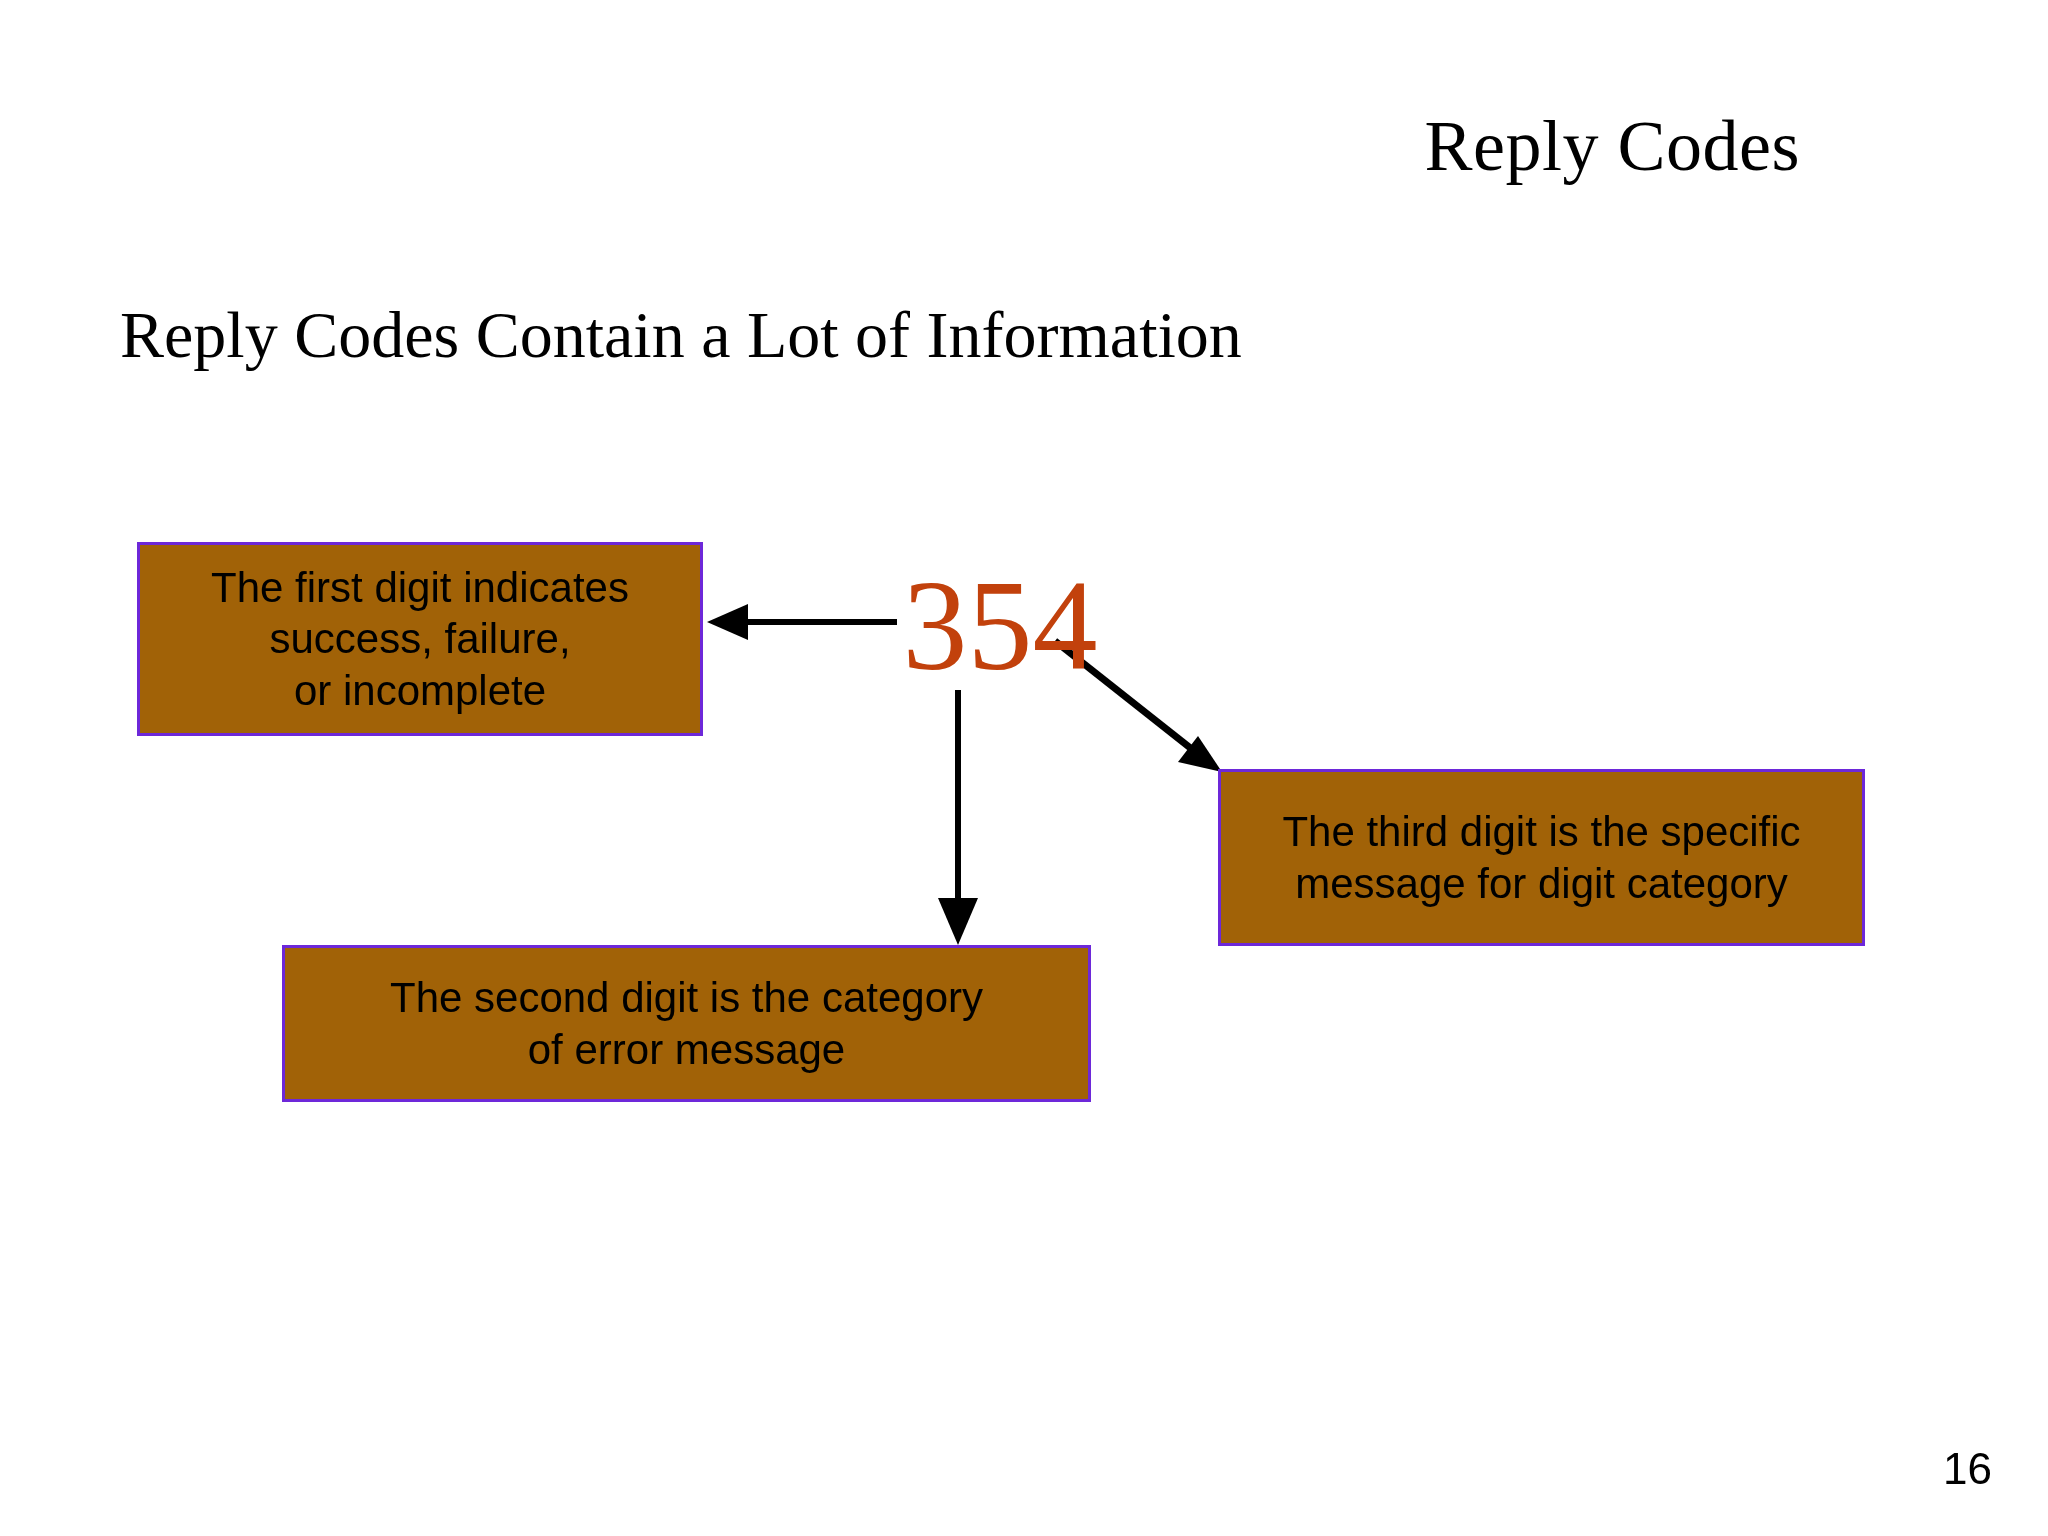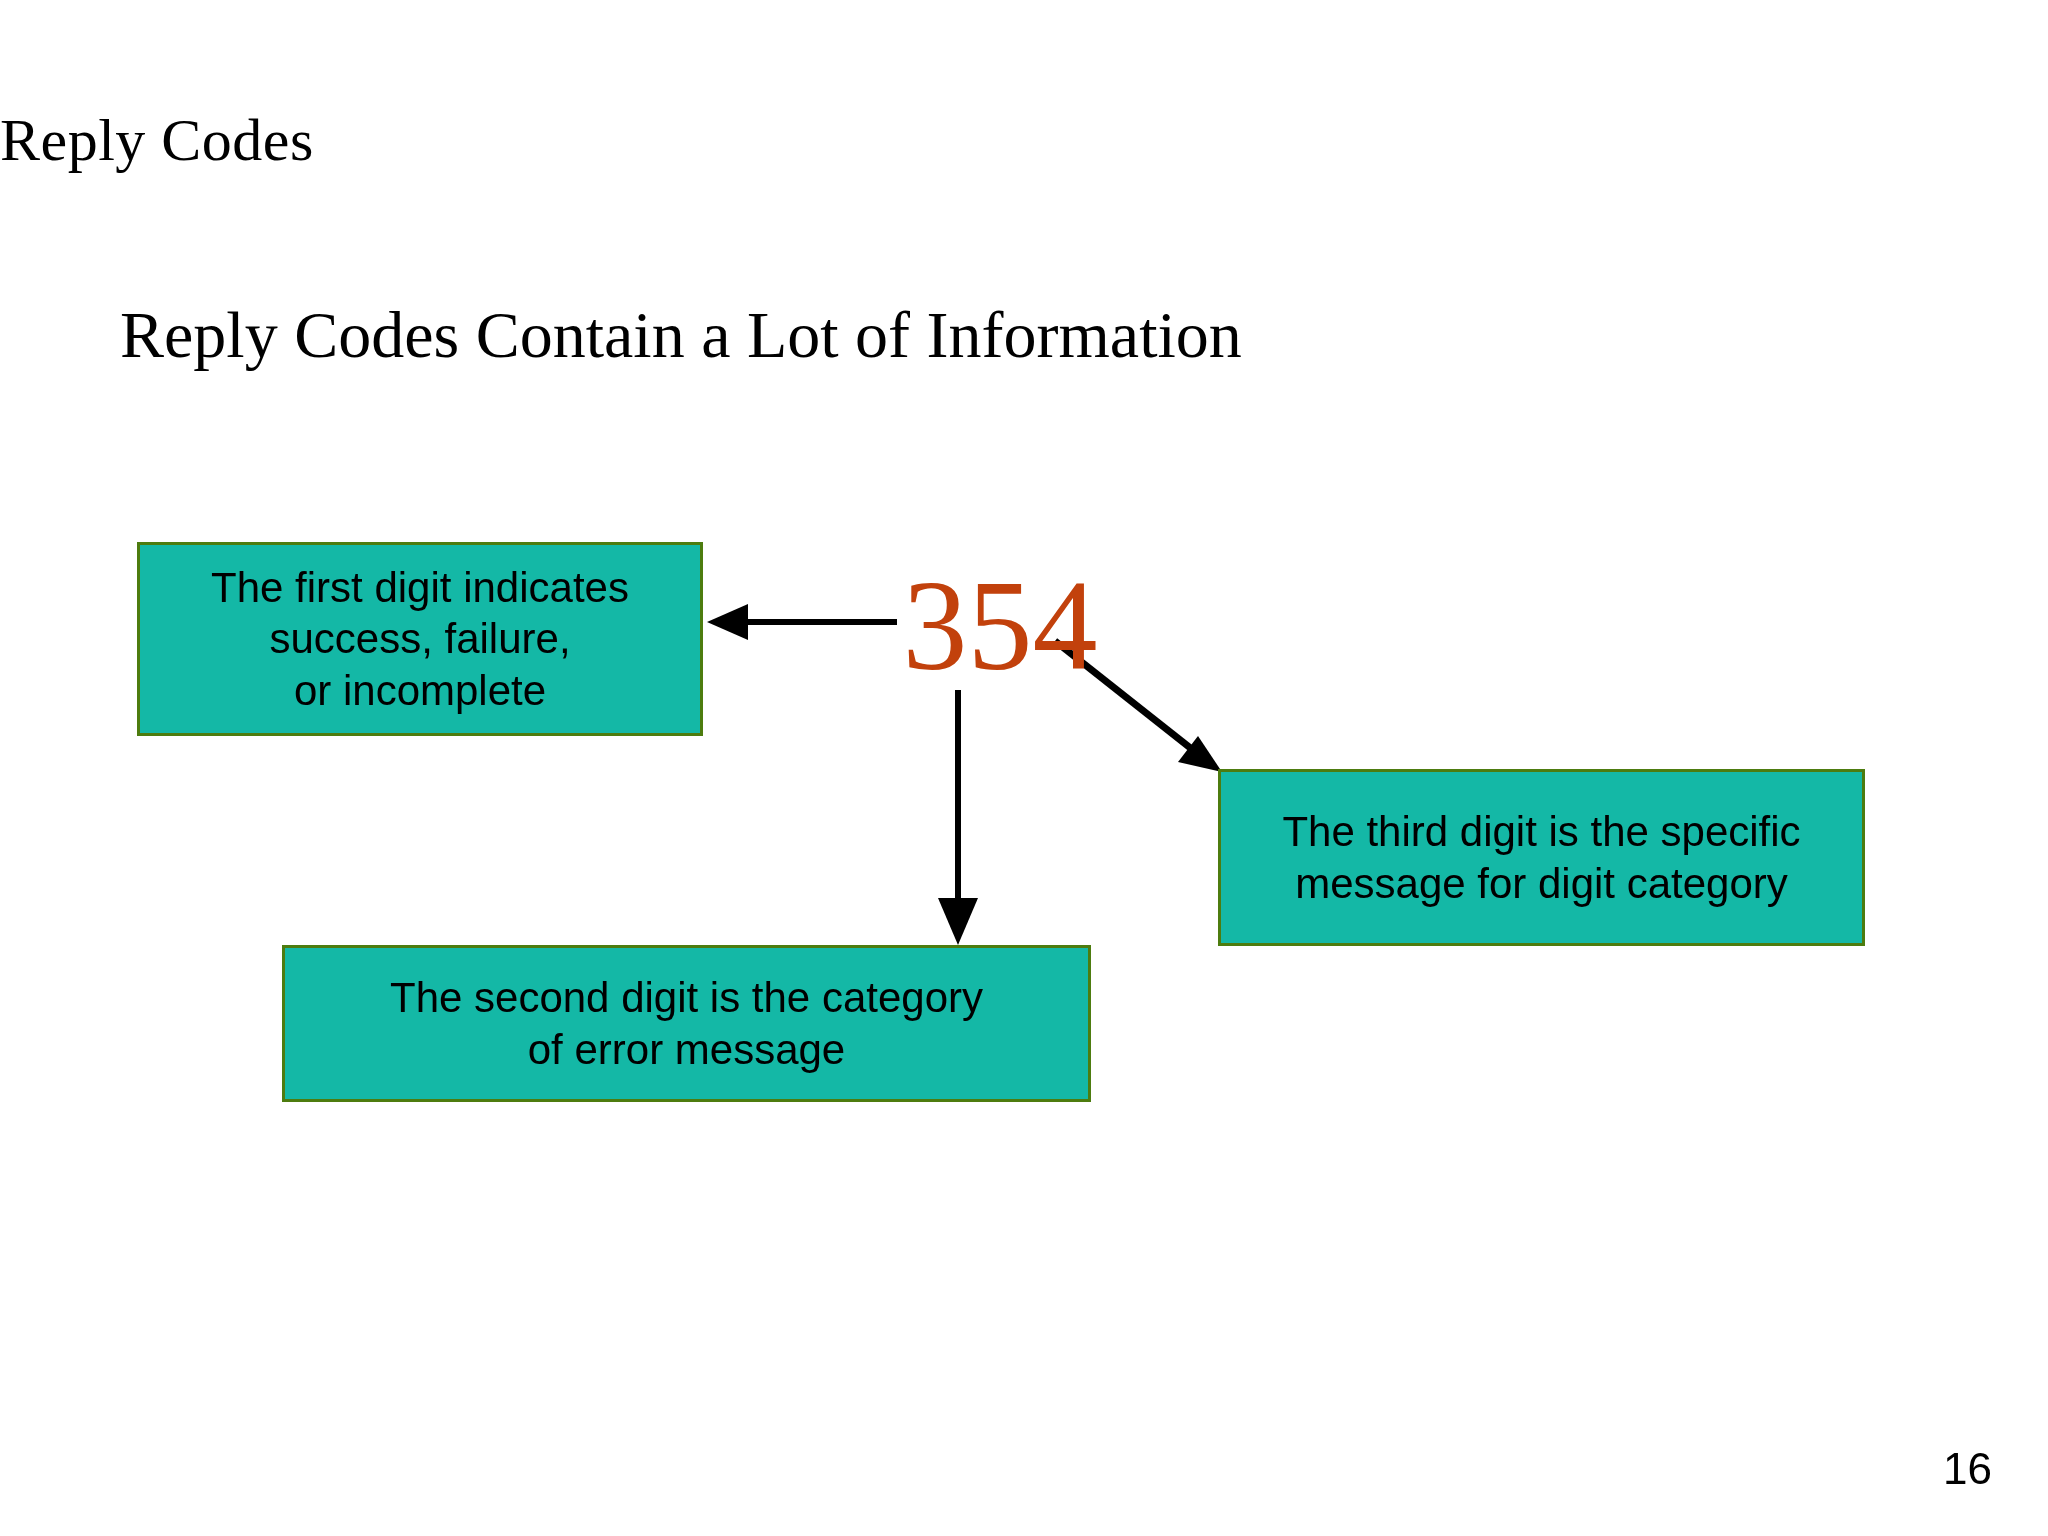--- a/index.html
+++ b/index.html
@@ -16,23 +16,23 @@
     overflow: hidden;
     font-family: "Liberation Sans", sans-serif;
   }
 
   
   #slide-title {
     position: absolute;
     left: 0;
     top: 110px;
     width: 1800px;
-    text-align: left;
+    text-align: right;
     font-family: "Liberation Serif", "DejaVu Serif", serif;
-    font-size: 60px;
+    font-size: 72px;
     line-height: 1.0;
     color: #000000;
     letter-spacing: 0.5px;
     white-space: nowrap;
   }
 
   
   #slide-subtitle {
     position: absolute;
     left: 120px;
@@ -41,22 +41,22 @@
     font-size: 66px;
     line-height: 1.05;
     color: #000000;
     white-space: nowrap;
   }
 
   
   .callout {
     position: absolute;
     box-sizing: border-box;
-    background: #14b8a6;
-    border: 3px solid #4d7c0f;
+    background: #a16207;
+    border: 3px solid #6d28d9;
     color: #000000;
     font-family: "Liberation Sans", sans-serif;
     font-size: 42px;
     line-height: 1.22;
     text-align: center;
     display: flex;
     align-items: center;
     justify-content: center;
     padding: 4px 10px;
   }

